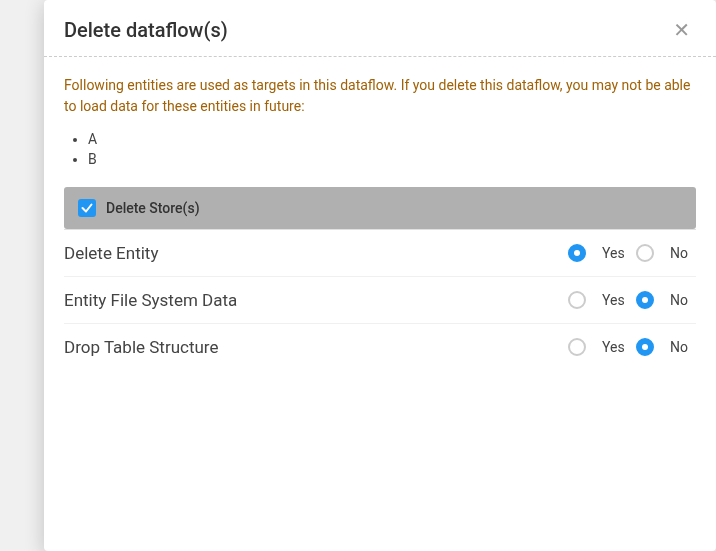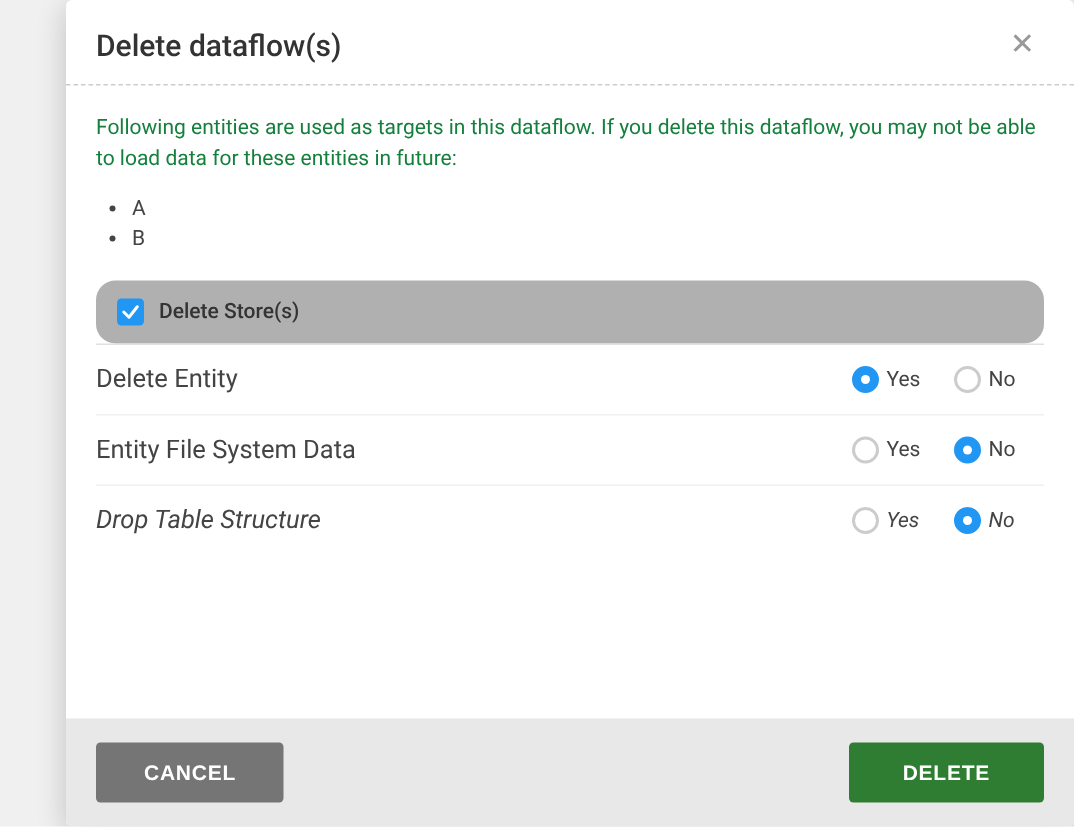--- a/index.html
+++ b/index.html
@@ -46,37 +46,37 @@
       border: none;
       border-top: 1px dashed #ccc;
       margin: 0 0 0 0;
     }
     .dialog-body {
       padding: 18px 20px;
       flex: 1;
     }
     .warning-text {
       font-size: 14px;
-      color: #15803d;
+      color: #a16207;
       line-height: 1.5;
       margin-bottom: 14px;
     }
     .entity-list {
       list-style: disc;
       padding-left: 24px;
       margin-bottom: 20px;
     }
     .entity-list li {
       font-size: 14px;
       color: #444;
       margin-bottom: 4px;
     }
     .delete-store-row {
       background: #b0b0b0;
-      border-radius: 13px;
+      border-radius: 3px;
       padding: 12px 14px;
       display: flex;
       align-items: center;
       gap: 10px;
       margin-bottom: 0;
     }
     .checkbox-custom {
       width: 18px;
       height: 18px;
       background: #2196F3;
@@ -101,36 +101,35 @@
       margin-top: 0;
     }
     .option-row {
       display: flex;
       align-items: center;
       padding: 13px 0;
       border-bottom: 1px solid #f0f0f0;
     }
     .option-row:last-child {
       border-bottom: none;
-      font-style: italic;
     }
     .option-label {
       flex: 1;
       font-size: 17px;
       color: #444;
     }
     .radio-group {
       display: flex;
       align-items: center;
       gap: 8px;
     }
     .radio-item {
       display: flex;
       align-items: center;
-      gap: 5px;
+      gap: 16px;
       cursor: pointer;
       min-width: 60px;
     }
     .radio-circle {
       width: 18px;
       height: 18px;
       border-radius: 50%;
       border: 2px solid #ccc;
       display: flex;
       align-items: center;
@@ -252,17 +251,13 @@
           </label>
           <label class="radio-item">
             <div class="radio-circle selected"></div>
             <span class="radio-text">No</span>
           </label>
         </div>
       </div>
     </div>
   </div>
 
-  <div class="dialog-footer">
-    <button class="btn-cancel">CANCEL</button>
-    <button class="btn-delete">DELETE</button>
-  </div>
 </div>
 
 </body></html>

